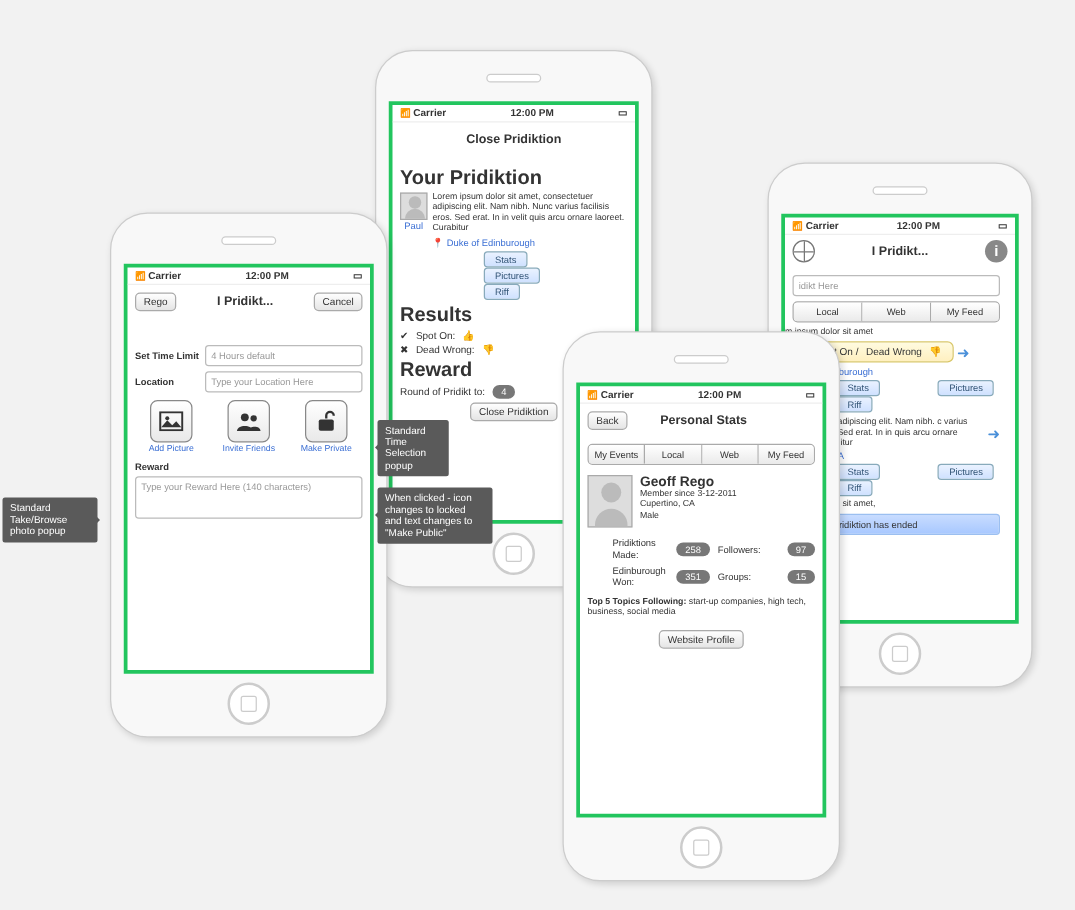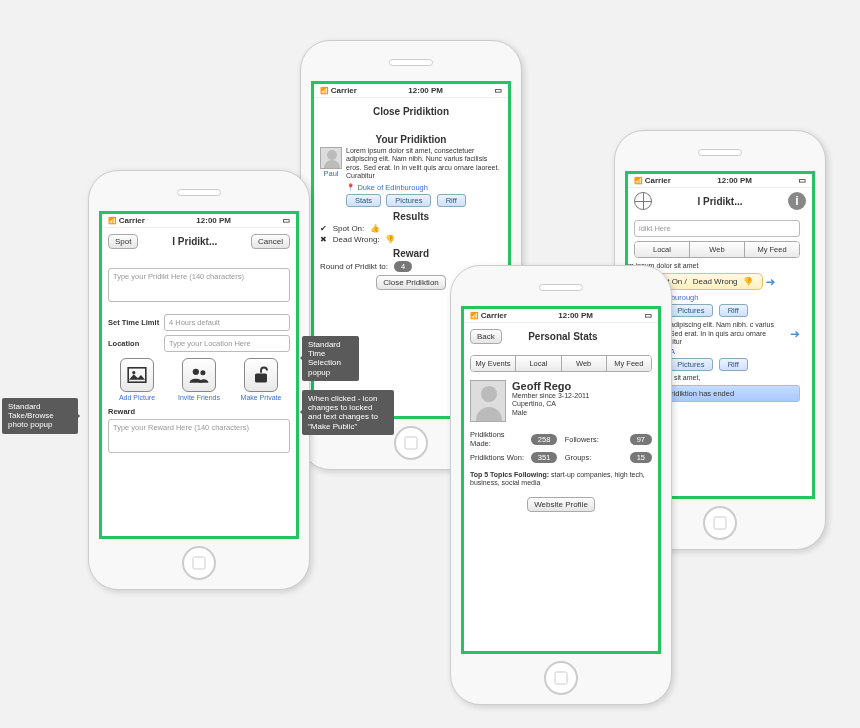--- a/index.html
+++ b/index.html
@@ -106,34 +106,35 @@
   .action-icon {
     width: 34px; height: 34px;
     border: 1px solid #888;
     border-radius: 6px;
     margin: 0 auto 2px auto;
     display: flex; align-items: center; justify-content: center;
     background: linear-gradient(#fff,#e9e9e9);
     font-size: 18px;
   }
   .action-label { font-size: 7px; color: #3b6fd4; }
-  .section-title { font-weight: bold; font-size: 10px; margin: 4px 0 2px 0; text-align: center; }
+  .section-title { font-weight: bold; font-size: 16px; margin: 4px 0 2px 0; }
   .avatar-sm { width: 22px; height: 22px; background: #ddd; border: 1px solid #aaa; display: inline-block; vertical-align: top; position: relative; }
   .avatar-sm::before { content:""; position:absolute; width:10px; height:10px; border-radius:50%; background:#bbb; top:2px; left:6px; }
   .avatar-sm::after { content:""; position:absolute; width:16px; height:8px; border-radius:8px 8px 0 0; background:#bbb; bottom:0; left:3px; }
   .small-text { font-size: 7px; line-height: 1.2; }
   .pill-btn {
     background: linear-gradient(#eaf2ff,#cfe1ff);
     border: 1px solid #8ab;
     border-radius: 3px;
     padding: 1px 8px;
     font-size: 7.5px;
     margin-right: 3px;
     color: #357;
     display: inline-block;
+    margin-left: 41px;
   }
   .result-row { display: flex; align-items: center; gap: 6px; font-size: 8px; margin: 2px 0; }
   .badge { background: #777; color:#fff; border-radius: 8px; padding: 1px 7px; font-size: 7.5px; }
   .tab-bar { display: flex; border: 1px solid #aaa; border-radius: 4px; overflow: hidden; align-items: flex-end; }
   .tab { flex: 1; text-align: center; font-size: 7.5px; padding: 3px 2px; background: linear-gradient(#fff,#eaeaea); border-right: 1px solid #aaa; }
   .tab:last-child { border-right: none; }
   .callout {
     position: absolute;
     background: #5a5a5a;
     color: #fff;
@@ -290,27 +291,26 @@
 <div class="phone" style="left:88px; top:170px; width:222px; height:420px; z-index:3;">
   <div class="speaker"></div>
   <div class="home-btn"></div>
   <div class="screen">
     <div class="status-bar">
       <span class="sig">Carrier</span>
       <span>12:00 PM</span>
       <span>▭</span>
     </div>
     <div class="nav-bar">
-      <span class="btn">Spot</span>
+      <span class="btn">Rego</span>
       <div class="nav-title">I Pridikt...</div>
       <span class="btn">Cancel</span>
     </div>
     <div class="content">
       <div style="height:8px;"></div>
-      <div class="input textarea">Type your Pridikt Here (140 characters)</div>
       <div style="height:8px;"></div>
       <div class="field-row">
         <div class="field-label">Set Time Limit</div>
         <div class="input" style="margin-bottom:0; flex:1;">4 Hours default</div>
       </div>
       <div class="field-row">
         <div class="field-label">Location</div>
         <div class="input" style="margin-bottom:0; flex:1;">Type your Location Here</div>
       </div>
       <div class="action-row">
@@ -377,34 +377,34 @@
           <div style="position:absolute;width:16px;height:16px;border-radius:50%;background:#bbb;top:5px;left:10px;"></div>
           <div style="position:absolute;width:26px;height:14px;border-radius:13px 13px 0 0;background:#bbb;bottom:0;left:5px;"></div>
         </div>
         <div>
           <div style="font-weight:bold; font-size:11px;">Geoff Rego</div>
           <div class="small-text">Member since 3-12-2011</div>
           <div class="small-text">Cupertino, CA</div>
           <div class="small-text">Male</div>
         </div>
       </div>
-      <div style="margin-top:8px;">
+      <div style="margin-top:8px;margin-left:20px;">
         <div class="stats-row">
           <div class="pair">
             <span>Pridiktions Made:</span>
             <span class="badge">258</span>
           </div>
           <div class="pair">
             <span>Followers:</span>
             <span class="badge">97</span>
           </div>
         </div>
         <div class="stats-row">
           <div class="pair">
-            <span>Pridiktions Won:</span>
+            <span>Edinburough Won:</span>
             <span class="badge">351</span>
           </div>
           <div class="pair">
             <span>Groups:</span>
             <span class="badge">15</span>
           </div>
         </div>
       </div>
       <div class="small-text" style="margin-top:8px;">
         <b>Top 5 Topics Following:</b>

